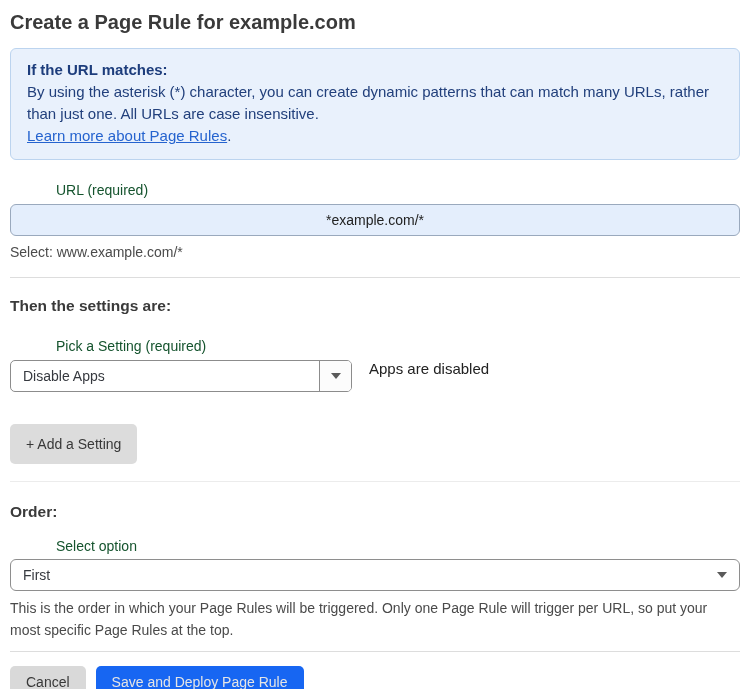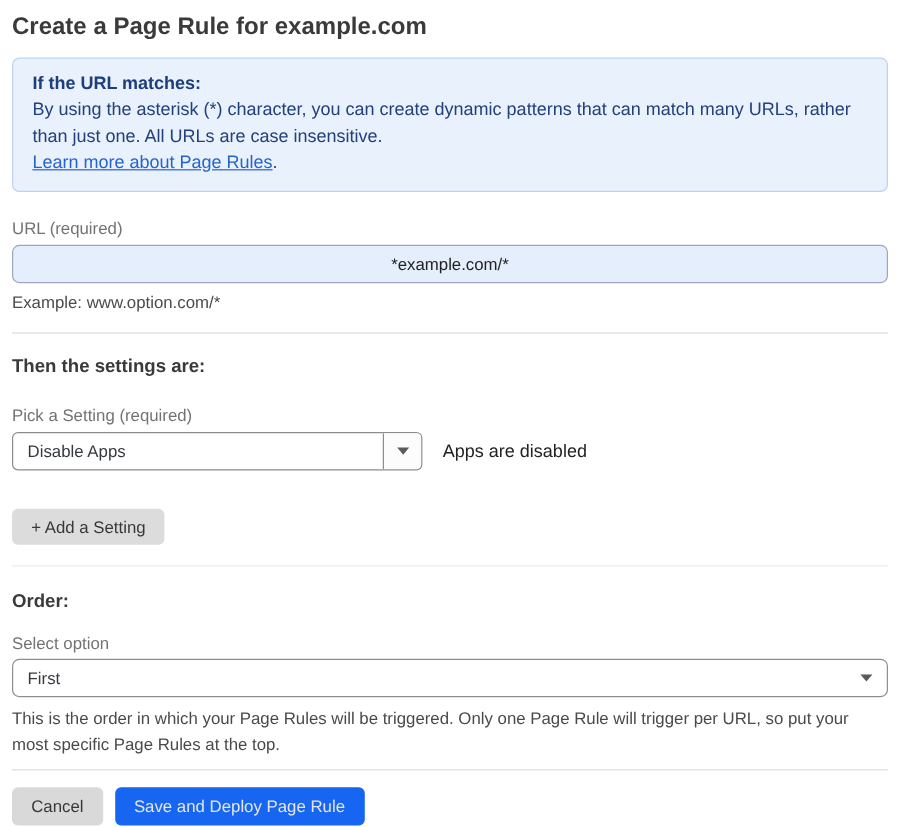--- a/index.html
+++ b/index.html
@@ -32,22 +32,23 @@
     color: #1d3d7c;
   }
   .info-box a.info-link {
     color: #2563cf;
     text-decoration: underline;
     cursor: pointer;
   }
   .field-label {
     margin-top: 22px;
     font-size: 14px;
-    color: #737373;
+    color: #14532d;
     line-height: 16px;
+    margin-left: 46px;
   }
   .url-input {
     display: block;
     margin-top: 6px;
     width: 730px;
     height: 32px;
     background: #e4eefc;
     border: 1px solid #9aa9bd;
     border-radius: 6px;
     padding: 0 12px;
@@ -71,21 +72,21 @@
   .section-heading {
     margin-top: 18px;
     font-size: 15.5px;
     font-weight: bold;
     color: #3a3a3a;
     line-height: 20px;
   }
   .setting-row {
     margin-top: 6px;
     display: flex;
-    align-items: center;
+    align-items: flex-start;
   }
   .select-box {
     display: flex;
     align-items: stretch;
     width: 342px;
     height: 32px;
     background: #ffffff;
     border: 1px solid #8c8c8c;
     border-radius: 5px;
     overflow: hidden;
@@ -125,21 +126,21 @@
     height: 32px;
     padding: 0 16px;
     border: none;
     border-radius: 5px;
     font-family: "Liberation Sans", sans-serif;
     font-size: 14px;
     color: #383838;
     background: #d9d9d9;
     cursor: pointer;
   }
-  .btn.add-setting { margin-top: 32px; height: 30px; background: #dcdcdc; }
+  .btn.add-setting { margin-top: 32px; height: 40px; background: #dcdcdc; }
   .order-select {
     margin-top: 5px;
     width: 730px;
     height: 32px;
     background: #ffffff;
     border: 1px solid #8e8e8e;
     border-radius: 6px;
     display: flex;
     align-items: center;
     justify-content: space-between;
@@ -176,21 +177,21 @@
 <h1 class="page-title">Create a Page Rule for example.com</h1>
 
 <div class="info-box">
   <div class="info-heading">If the URL matches:</div>
   <div class="info-body">By using the asterisk (*) character, you can create dynamic patterns that can match many URLs, rather than just one. All URLs are case insensitive.</div>
   <div><a class="info-link">Learn more about Page Rules</a><span>.</span></div>
 </div>
 
 <div class="field-label">URL (required)</div>
 <input class="url-input" type="text" value="*example.com/*" style="">
-<div class="helper-text">Example: www.option.com/*</div>
+<div class="helper-text">Select: www.example.com/*</div>
 
 <hr class="divider">
 
 <div class="section-heading">Then the settings are:</div>
 
 <div class="field-label">Pick a Setting (required)</div>
 <div class="setting-row">
   <div class="select-box">
     <div class="select-value">Disable Apps</div>
     <div class="select-arrow-btn">

